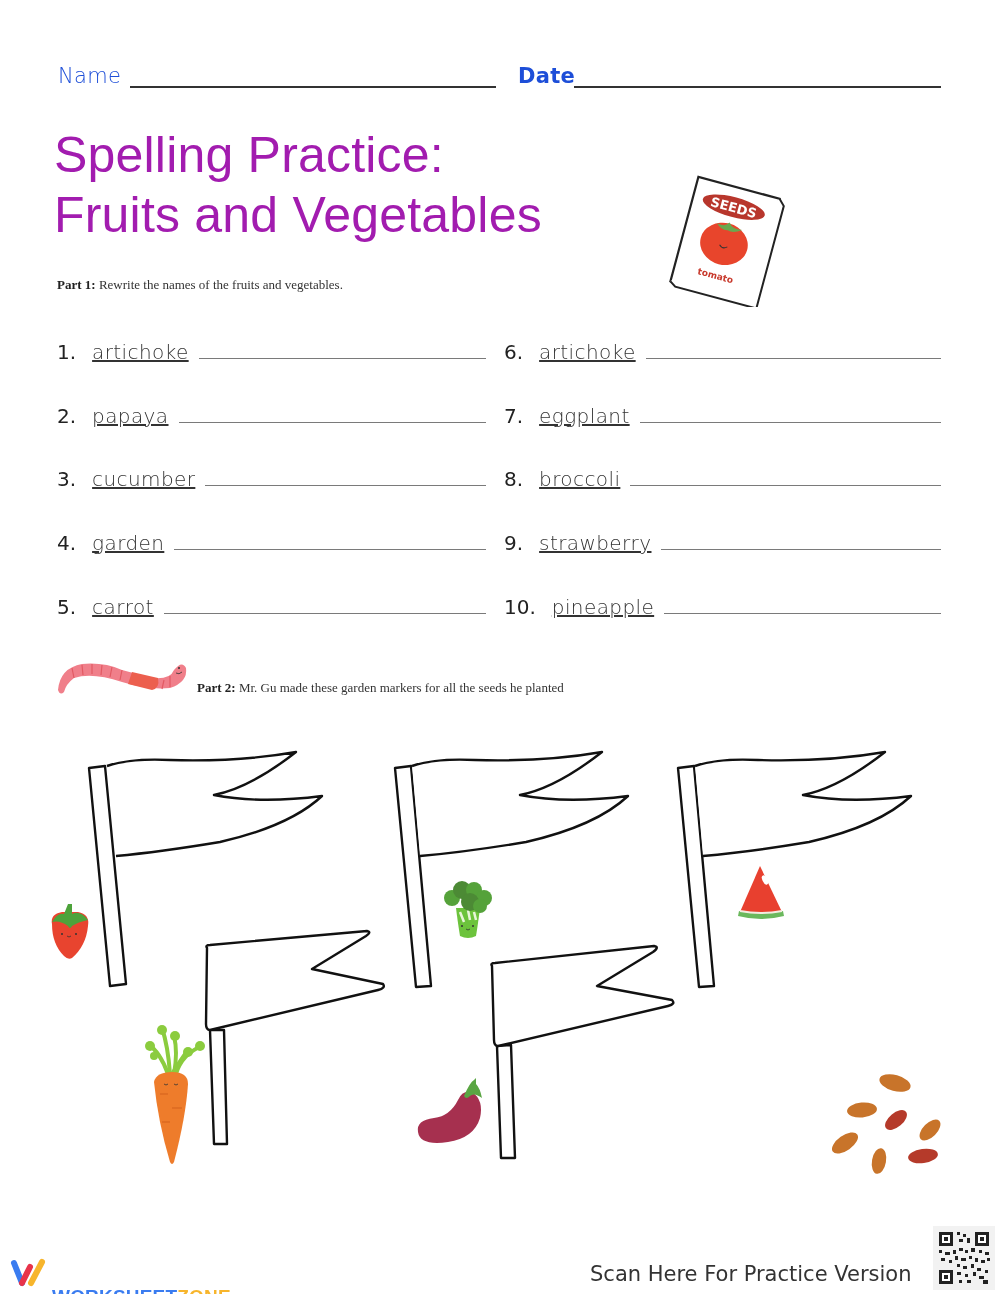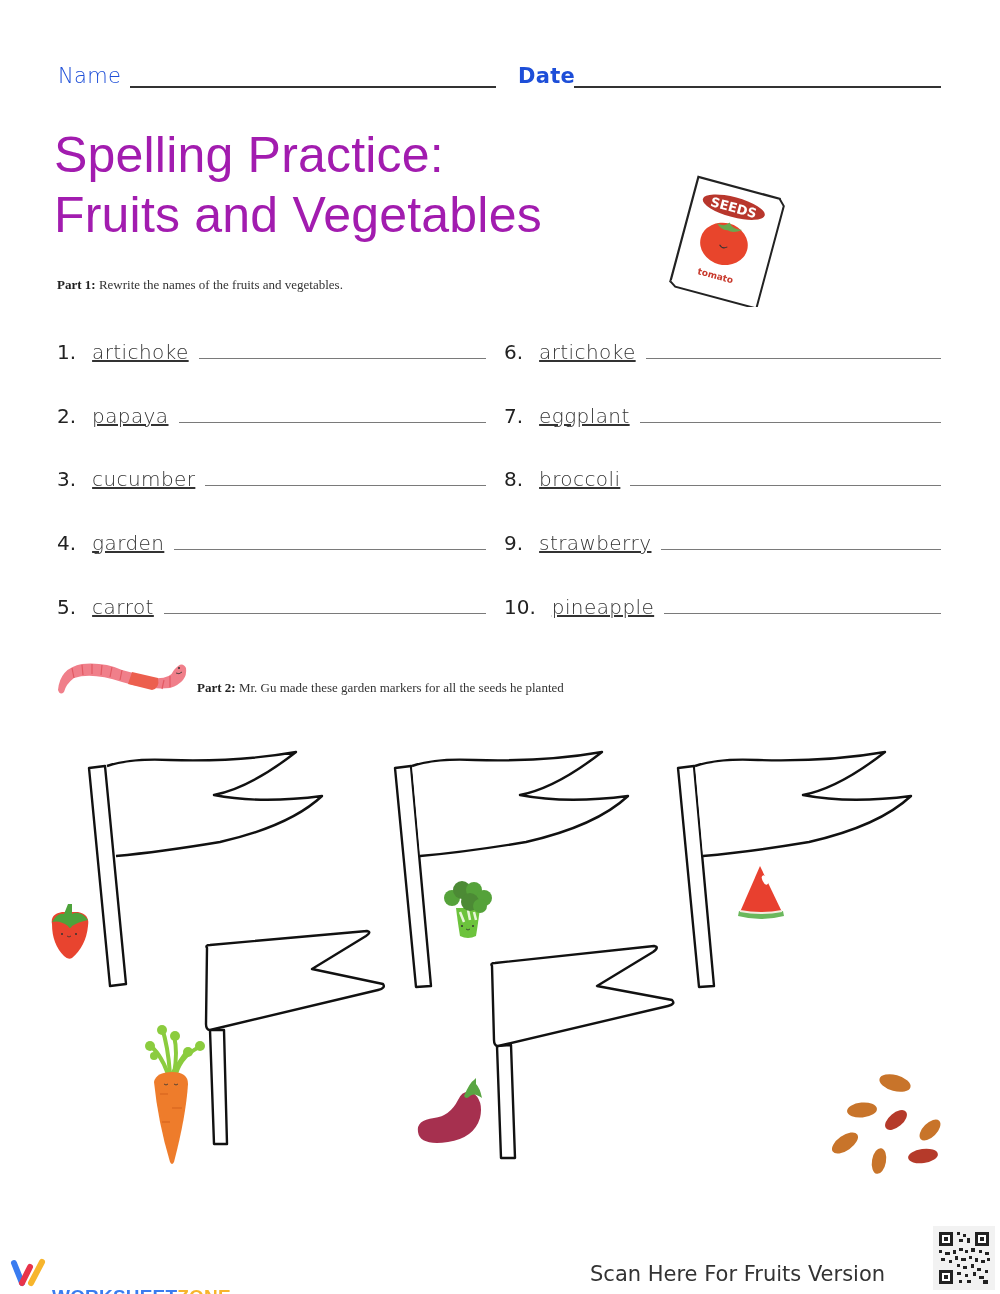--- a/index.html
+++ b/index.html
@@ -249,21 +249,21 @@
   <svg width="38" height="30" viewBox="0 0 38 30">
     <line x1="5" y1="5" x2="13" y2="25" stroke="#3a7cf0" stroke-width="6" stroke-linecap="round"></line>
     <line x1="13" y1="25" x2="21" y2="9" stroke="#e8334a" stroke-width="6" stroke-linecap="round"></line>
     <line x1="22" y1="25" x2="33" y2="4" stroke="#f7b52c" stroke-width="6" stroke-linecap="round"></line>
   </svg>
 </div>
 <div class="abs footer-brand" style="left:52px; top:1262px;">
   <span style="color:#3a7cf0;">WORKSHEET</span><span style="color:#f7b52c;">ZONE</span>
 </div>
 
-<div class="abs scan" style="left:590px; top:1262px;">Scan Here For Fruits Version</div>
+<div class="abs scan" style="left:590px; top:1262px;">Scan Here For Practice Version</div>
 
 <div class="abs" style="left:933px; top:1226px; width:62px; height:64px; background:#f2f2f2;">
   <svg width="62" height="64" viewBox="0 0 62 64">
     <g fill="#222">
       <rect x="6" y="6" width="14" height="14"></rect>
         <rect x="9" y="9" width="8" height="8" fill="#fff"></rect>
         <rect x="11" y="11" width="4" height="4"></rect>
       <rect x="42" y="6" width="14" height="14"></rect>
         <rect x="45" y="9" width="8" height="8" fill="#fff"></rect>
         <rect x="47" y="11" width="4" height="4"></rect>

